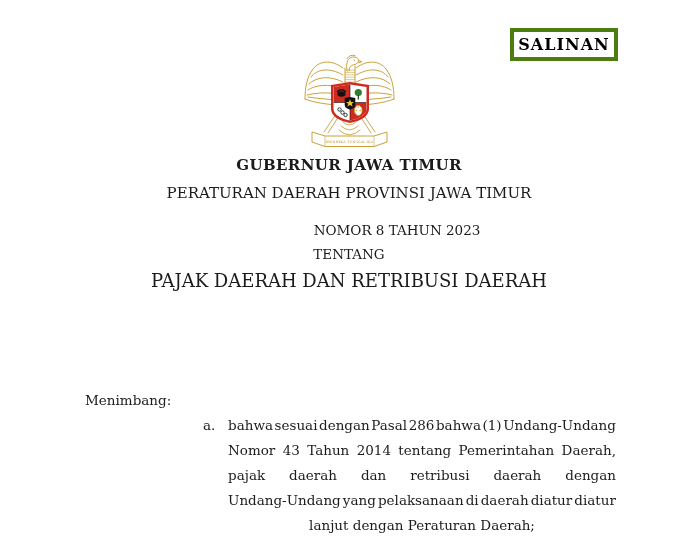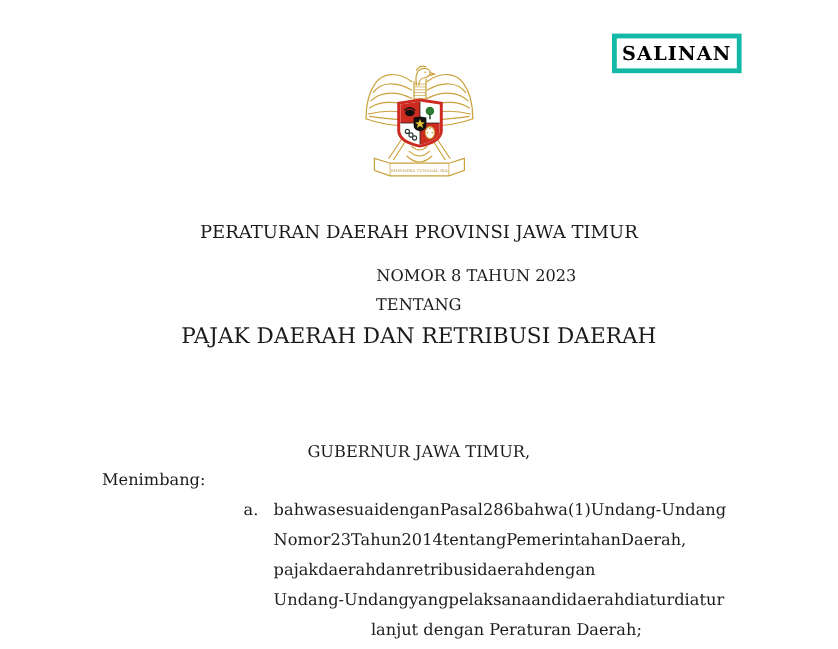--- a/index.html
+++ b/index.html
@@ -12,40 +12,40 @@
   }
   html,body{margin:0;padding:0;}
   body{
     width:698px;height:541px;background:#ffffff;
     font-family:"DejaVu Serif", serif;color:var(--ink);
   }
   .page{position:relative;width:698px;height:541px;background:#ffffff;overflow:hidden;}
 
   .stamp{
     position:absolute;left:510px;top:28px;width:108px;height:33px;
-    border:4px solid #14b8a6;box-sizing:border-box;background:#fff;
+    border:4px solid #4d7c0f;box-sizing:border-box;background:#fff;
     display:flex;align-items:center;justify-content:center;
     font-weight:bold;font-size:16px;letter-spacing:1px;color:#000;
   }
 
   .emblem{position:absolute;left:303px;top:53px;width:93px;height:99px;}
 
   .center-line{position:absolute;left:0;width:698px;text-align:center;line-height:1.15;}
   .authority{top:157px;font-size:15px;font-weight:bold;letter-spacing:.4px;}
   .doc-type{top:185px;font-size:15px;}
   .doc-number{top:223px;font-size:13.5px;margin-left:48px;}
   .tentang{top:247px;font-size:13.5px;}
   .subject{top:271px;font-size:18px;}
   .invocation{top:322px;font-size:13.5px;}
   .salutation{top:370px;font-size:13.5px;}
 
   .consider-label{position:absolute;left:85px;top:392px;font-size:13.5px;}
   .consider-marker{position:absolute;left:203px;top:417px;font-size:13.5px;}
   .consider-lines{position:absolute;left:228px;top:417px;width:388px;font-size:13.5px;}
-  .jline{display:flex;justify-content:flex-start;height:25px;white-space:nowrap;}
+  .jline{display:flex;justify-content:space-between;height:25px;white-space:nowrap;}
   .jline-last{height:25px;text-align:center;}
 </style>
 </head>
 <body>
 
 <div class="page">
 
   <div class="stamp">
     <span>SALINAN</span>
   </div>
@@ -115,43 +115,43 @@
       <circle cx="53.3" cy="57.5" r="0.7" fill="#C9A23B"></circle>
       <circle cx="57.3" cy="57.5" r="0.7" fill="#C9A23B"></circle>
 
       <path d="M30.5,49.5 H63.5 M47,31 V68" stroke="#111111" stroke-width="0.6"></path>
     </g>
 
     <path d="M47,44 L52.3,45 L52.3,52 Q52.3,55.2 47,56.4 Q41.7,55.2 41.7,52 L41.7,45 Z" fill="#111111"></path>
     <path d="M47,46.2 L48.1,48.9 L51,49 L48.8,50.8 L49.6,53.6 L47,52 L44.4,53.6 L45.2,50.8 L43,49 L45.9,48.9 Z" fill="#E8C33C"></path>
   </svg>
 
+  <div class="center-line authority">GUBERNUR JAWA TIMUR</div>
   <div class="center-line doc-type">PERATURAN DAERAH PROVINSI JAWA TIMUR</div>
   <div class="center-line doc-number">NOMOR 8 TAHUN 2023</div>
   <div class="center-line tentang">TENTANG</div>
   <div class="center-line subject">PAJAK DAERAH DAN RETRIBUSI DAERAH</div>
-  <div class="center-line salutation">GUBERNUR JAWA TIMUR,</div>
 
   <div class="consider-label">Menimbang:</div>
   <div class="consider-marker">a.</div>
 
   <div class="consider-lines">
     <div class="jline">
         <span>bahwa</span>
         <span>sesuai</span>
         <span>dengan</span>
         <span>Pasal</span>
         <span>286</span>
         <span>bahwa</span>
         <span>(1)</span>
         <span>Undang-Undang</span>
       </div>
     <div class="jline">
         <span>Nomor</span>
-        <span>23</span>
+        <span>43</span>
         <span>Tahun</span>
         <span>2014</span>
         <span>tentang</span>
         <span>Pemerintahan</span>
         <span>Daerah,</span>
       </div>
     <div class="jline">
         <span>pajak</span>
         <span>daerah</span>
         <span>dan</span>

